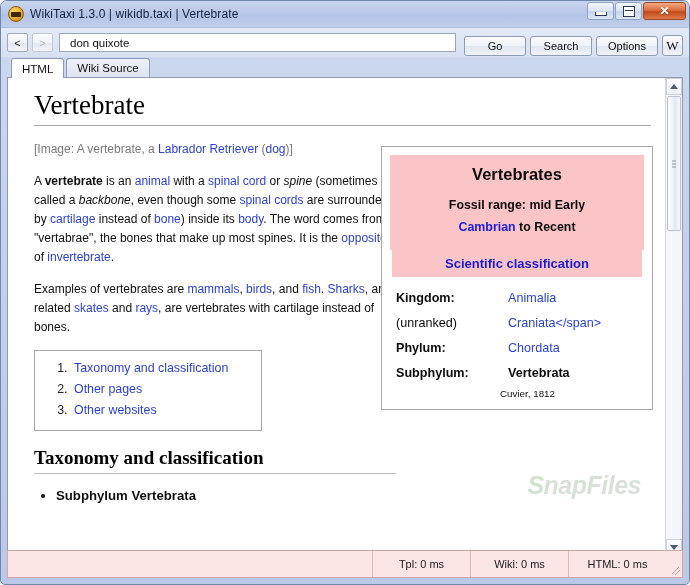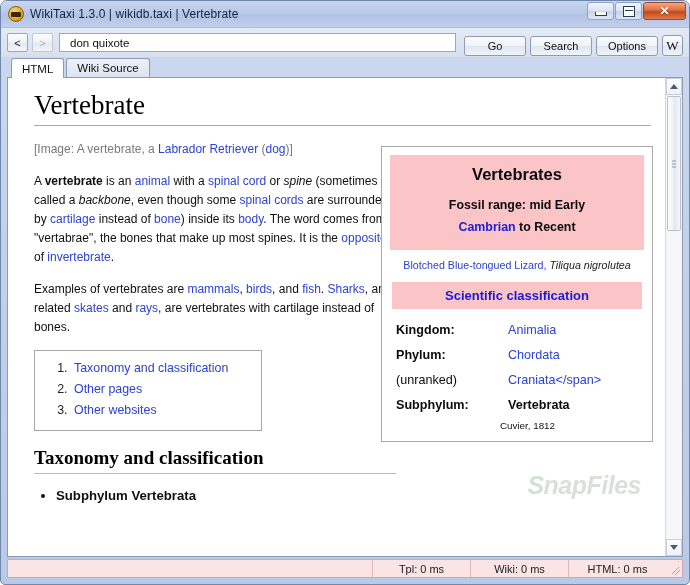--- a/index.html
+++ b/index.html
@@ -439,21 +439,21 @@
     background: #8d95a6;
     margin-bottom: 2px;
   }
 
   
   .statusbar {
     position: absolute;
     left: 6px;
     right: 6px;
     bottom: 6px;
-    height: 19px;
+    height: 28px;
     background: #fae4e4;
     border: 1px solid #cfa9a9;
     box-sizing: border-box;
     display: flex;
     align-items: stretch;
     font-size: 11px;
     color: #202020;
   }
   .sb-cell {
     display: flex;
@@ -549,39 +549,36 @@
         <div class="infobox">
           <div class="ib-head">
             <div class="ib-title">Vertebrates</div>
             <div class="ib-fossil">
               <span>Fossil range: mid Early</span><br>
               <a>Cambrian</a><span> to Recent</span>
             </div>
           </div>
 
 
-          <div class="ib-caption">
-            <span>Blotched Blue-tongued Lizard</span><span>, </span><i>Tiliqua nigrolutea</i>
-          </div>
 
           <div class="ib-sci">Scientific classification</div>
 
           <table class="ib-table">
             <tbody>
                 <tr>
               <td class="rank">Kingdom:</td>
               <td class="taxon"><a>Animalia</a></td>
             </tr>
             <tr>
+              <td class="rank unranked">(unranked)</td>
+              <td class="taxon"><a>Craniata&lt;/span&gt;</a></td>
+            </tr>
+            <tr>
               <td class="rank">Phylum:</td>
               <td class="taxon"><a>Chordata</a></td>
-            </tr>
-            <tr>
-              <td class="rank unranked">(unranked)</td>
-              <td class="taxon"><a>Craniata&lt;/span&gt;</a></td>
             </tr>
             <tr>
               <td class="rank">Subphylum:</td>
               <td class="taxon"><span class="self">Vertebrata</span></td>
             </tr>
           </tbody>
             </table>
           <div class="authority">Cuvier, 1812</div>
         </div>
 

